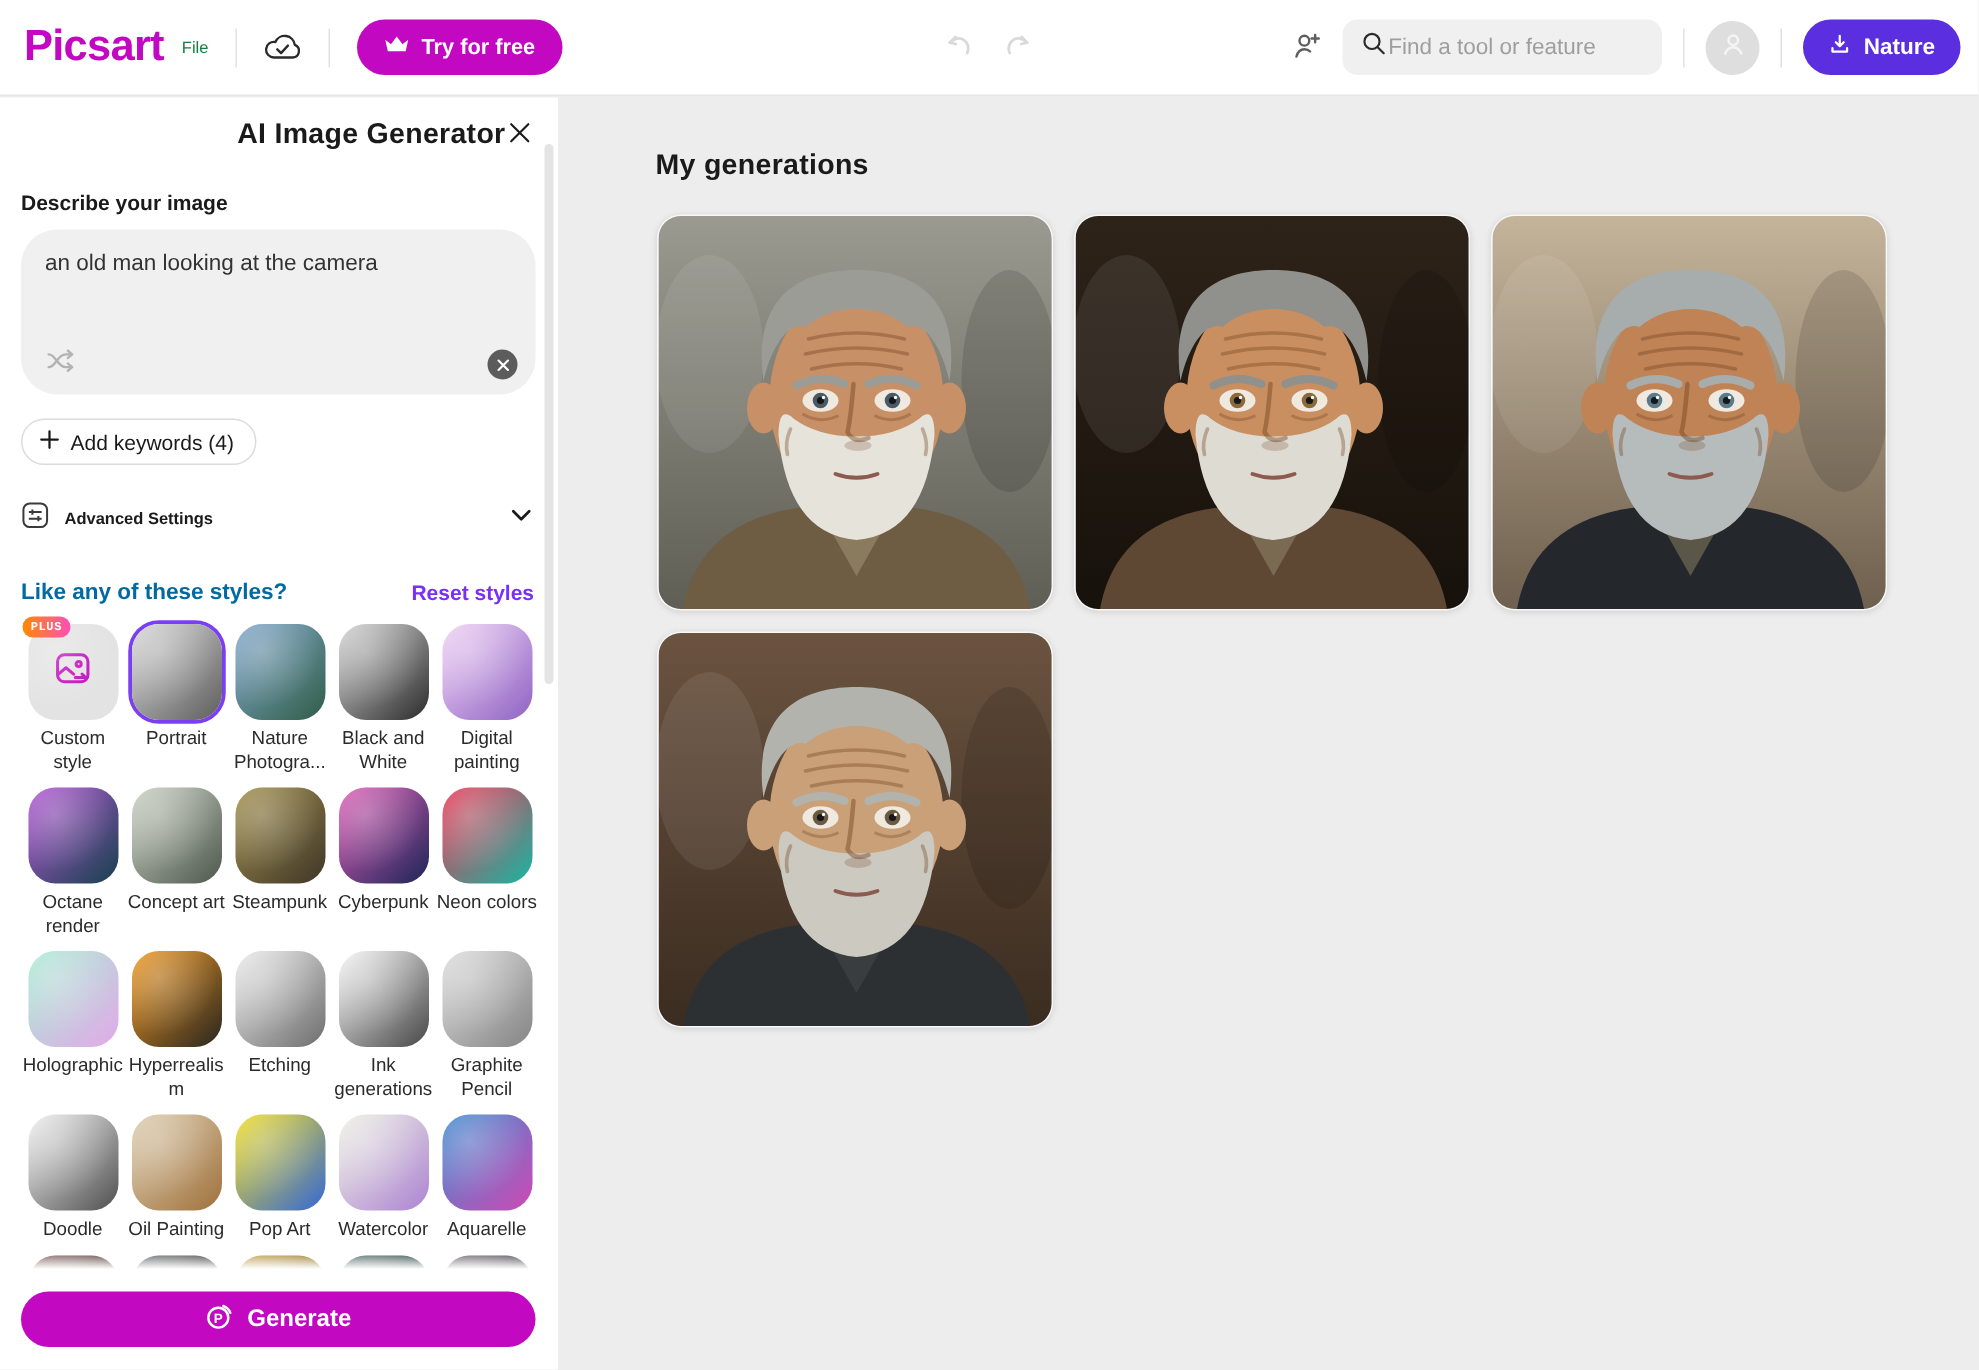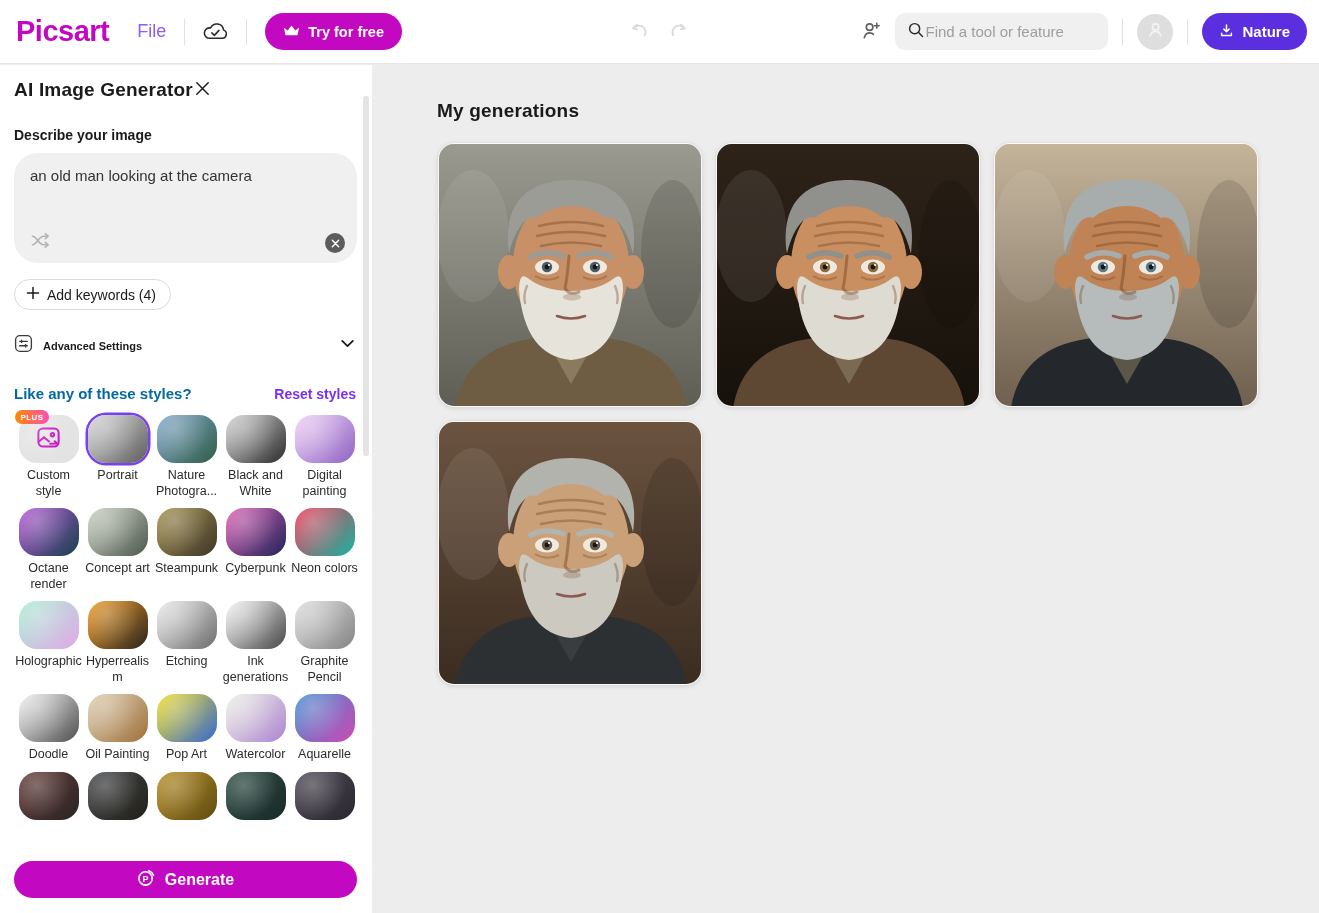--- a/index.html
+++ b/index.html
@@ -1,52 +1,52 @@
 <!DOCTYPE html>
 <html><head>
 <meta charset="utf-8">
 <style>
   * { margin:0; padding:0; box-sizing:border-box; }
   html,body { width:1319px; height:913px; overflow:hidden; font-family:"Liberation Sans", sans-serif; background:#ededed; }
 
   
   .topbar { position:fixed; top:0; left:0; width:1319px; height:64px; background:#fff; border-bottom:1px solid #e6e6e6; display:flex; align-items:center; padding:0 12px; z-index:50; }
   .logo { font-size:29px; font-weight:700; color:#c209c1; letter-spacing:-0.5px; margin-left:4px; cursor:pointer; }
-  .file-menu { margin-left:28px; font-size:18px; color:#8b5cf6; cursor:pointer; }
+  .file-menu { margin-left:12px; font-size:11px; color:#15803d; cursor:pointer; }
   .tb-sep { width:1px; height:26px; background:#e2e2e2; margin:0 18px; }
   .icon-btn { display:flex; align-items:center; justify-content:center; cursor:pointer; background:none; border:none; }
   .try-free { display:flex; align-items:center; gap:8px; background:#c209c1; color:#fff; font-weight:700; font-size:14.5px; height:37px; padding:0 18px; border-radius:20px; border:none; cursor:pointer; }
   .undoredo { position:absolute; left:628px; top:0; height:64px; display:flex; align-items:center; gap:18px; }
   .tb-right { margin-left:auto; display:flex; align-items:center; gap:12px; }
   .searchbar { display:flex; align-items:center; gap:0; width:213px; height:37px; background:#f0f0f0; border-radius:10px; padding:0 12px; }
   .searchbar input { border:none; outline:none; background:transparent; font-size:15px; color:#333; width:160px; font-family:"Liberation Sans", sans-serif; }
   .searchbar input::placeholder { color:#9e9e9e; }
   .avatar { width:36px; height:36px; border-radius:50%; background:#dedede; display:flex; align-items:center; justify-content:center; cursor:pointer; }
   .export-btn { display:flex; align-items:center; gap:8px; background:#5b2ee0; color:#fff; font-weight:700; font-size:15px; height:37px; padding:0 17px; border-radius:19px; border:none; cursor:pointer; }
 
   
   .sidebar { position:fixed; top:65px; left:0; width:372px; height:848px; background:#fff; overflow:hidden; z-index:40; }
   .side-inner { padding:14px 16px 0 14px; }
-  .side-head { display:flex; align-items:center; justify-content:flex-start; margin-bottom:26px; }
+  .side-head { display:flex; align-items:center; justify-content:flex-end; margin-bottom:26px; }
   .side-title { font-size:19px; font-weight:700; color:#1a1a1a; letter-spacing:0.2px; }
   .describe-label { font-size:14px; font-weight:700; color:#1a1a1a; margin-bottom:10px; }
   .prompt-box { position:relative; width:343px; height:110px; background:#f0f0f0; border-radius:24px; padding:14px 16px; margin-bottom:16px; }
   .prompt-box textarea { width:100%; height:52px; border:none; outline:none; background:transparent; resize:none; font-size:15px; color:#333; font-family:"Liberation Sans", sans-serif; }
   .shuffle-btn { position:absolute; left:16px; bottom:10px; }
   .clear-btn { position:absolute; right:12px; bottom:10px; width:20px; height:20px; border-radius:50%; background:#5c5c5c; display:flex; align-items:center; justify-content:center; border:none; cursor:pointer; }
   .add-keywords { display:inline-flex; align-items:center; gap:7px; height:31px; padding:0 14px 0 11px; border:1px solid #dcdcdc; border-radius:17px; background:#fff; font-size:14px; color:#1a1a1a; cursor:pointer; margin-bottom:24px; font-family:"Liberation Sans", sans-serif; }
   .adv-row { display:flex; align-items:center; gap:10px; margin-bottom:28px; cursor:pointer; }
   .adv-label { font-size:11px; font-weight:700; color:#1a1a1a; flex:1; }
   .styles-head { display:flex; align-items:center; justify-content:space-between; margin-bottom:13px; }
   .styles-q { font-size:15px; font-weight:700; color:#0369a1; }
   .reset-styles { font-size:14px; font-weight:700; color:#7a2ff5; cursor:pointer; background:none; border:none; font-family:"Liberation Sans", sans-serif; }
 
   .style-grid { display:grid; grid-template-columns:repeat(5,69px); width:345px; }
   .style-cell { width:69px; margin-bottom:9px; cursor:pointer; }
-  .style-thumb { position:relative; width:60px; height:48px; border-radius:18px; margin:0 auto; overflow:visible; }
+  .style-thumb { position:relative; width:60px; height:64px; border-radius:18px; margin:0 auto; overflow:visible;font-family:Liberation Mono, monospace; }
   .style-thumb::after { content:""; position:absolute; inset:0; border-radius:18px; background:radial-gradient(circle at 30% 28%, rgba(255,255,255,.28), rgba(255,255,255,0) 62%); }
   .style-thumb.selected { box-shadow:0 0 0 2.5px #7b3ff2; }
   .style-thumb.custom { display:flex; align-items:center; justify-content:center; }
   .plus-badge { position:absolute; top:-5px; left:-4px; background:linear-gradient(90deg,#ff8a00,#ff4eb8); color:#fff; font-size:8px; font-weight:700; padding:2.5px 6px; border-radius:8px; letter-spacing:0.4px; z-index:2; }
   .style-label { margin-top:5px; font-size:12.5px; line-height:15.5px; color:#2b2b2b; text-align:center; overflow-wrap:break-word; word-break:break-word; }
 
   .side-scrollbar { position:absolute; right:3px; top:31px; width:6px; height:360px; background:#e4e4e4; border-radius:3px; }
 
   .side-footer { position:absolute; left:0; right:0; bottom:0; height:67px; background:#fff; }
   .side-footer::before { content:""; position:absolute; top:-12px; left:0; right:0; height:12px; background:linear-gradient(rgba(255,255,255,0),#fff); }

